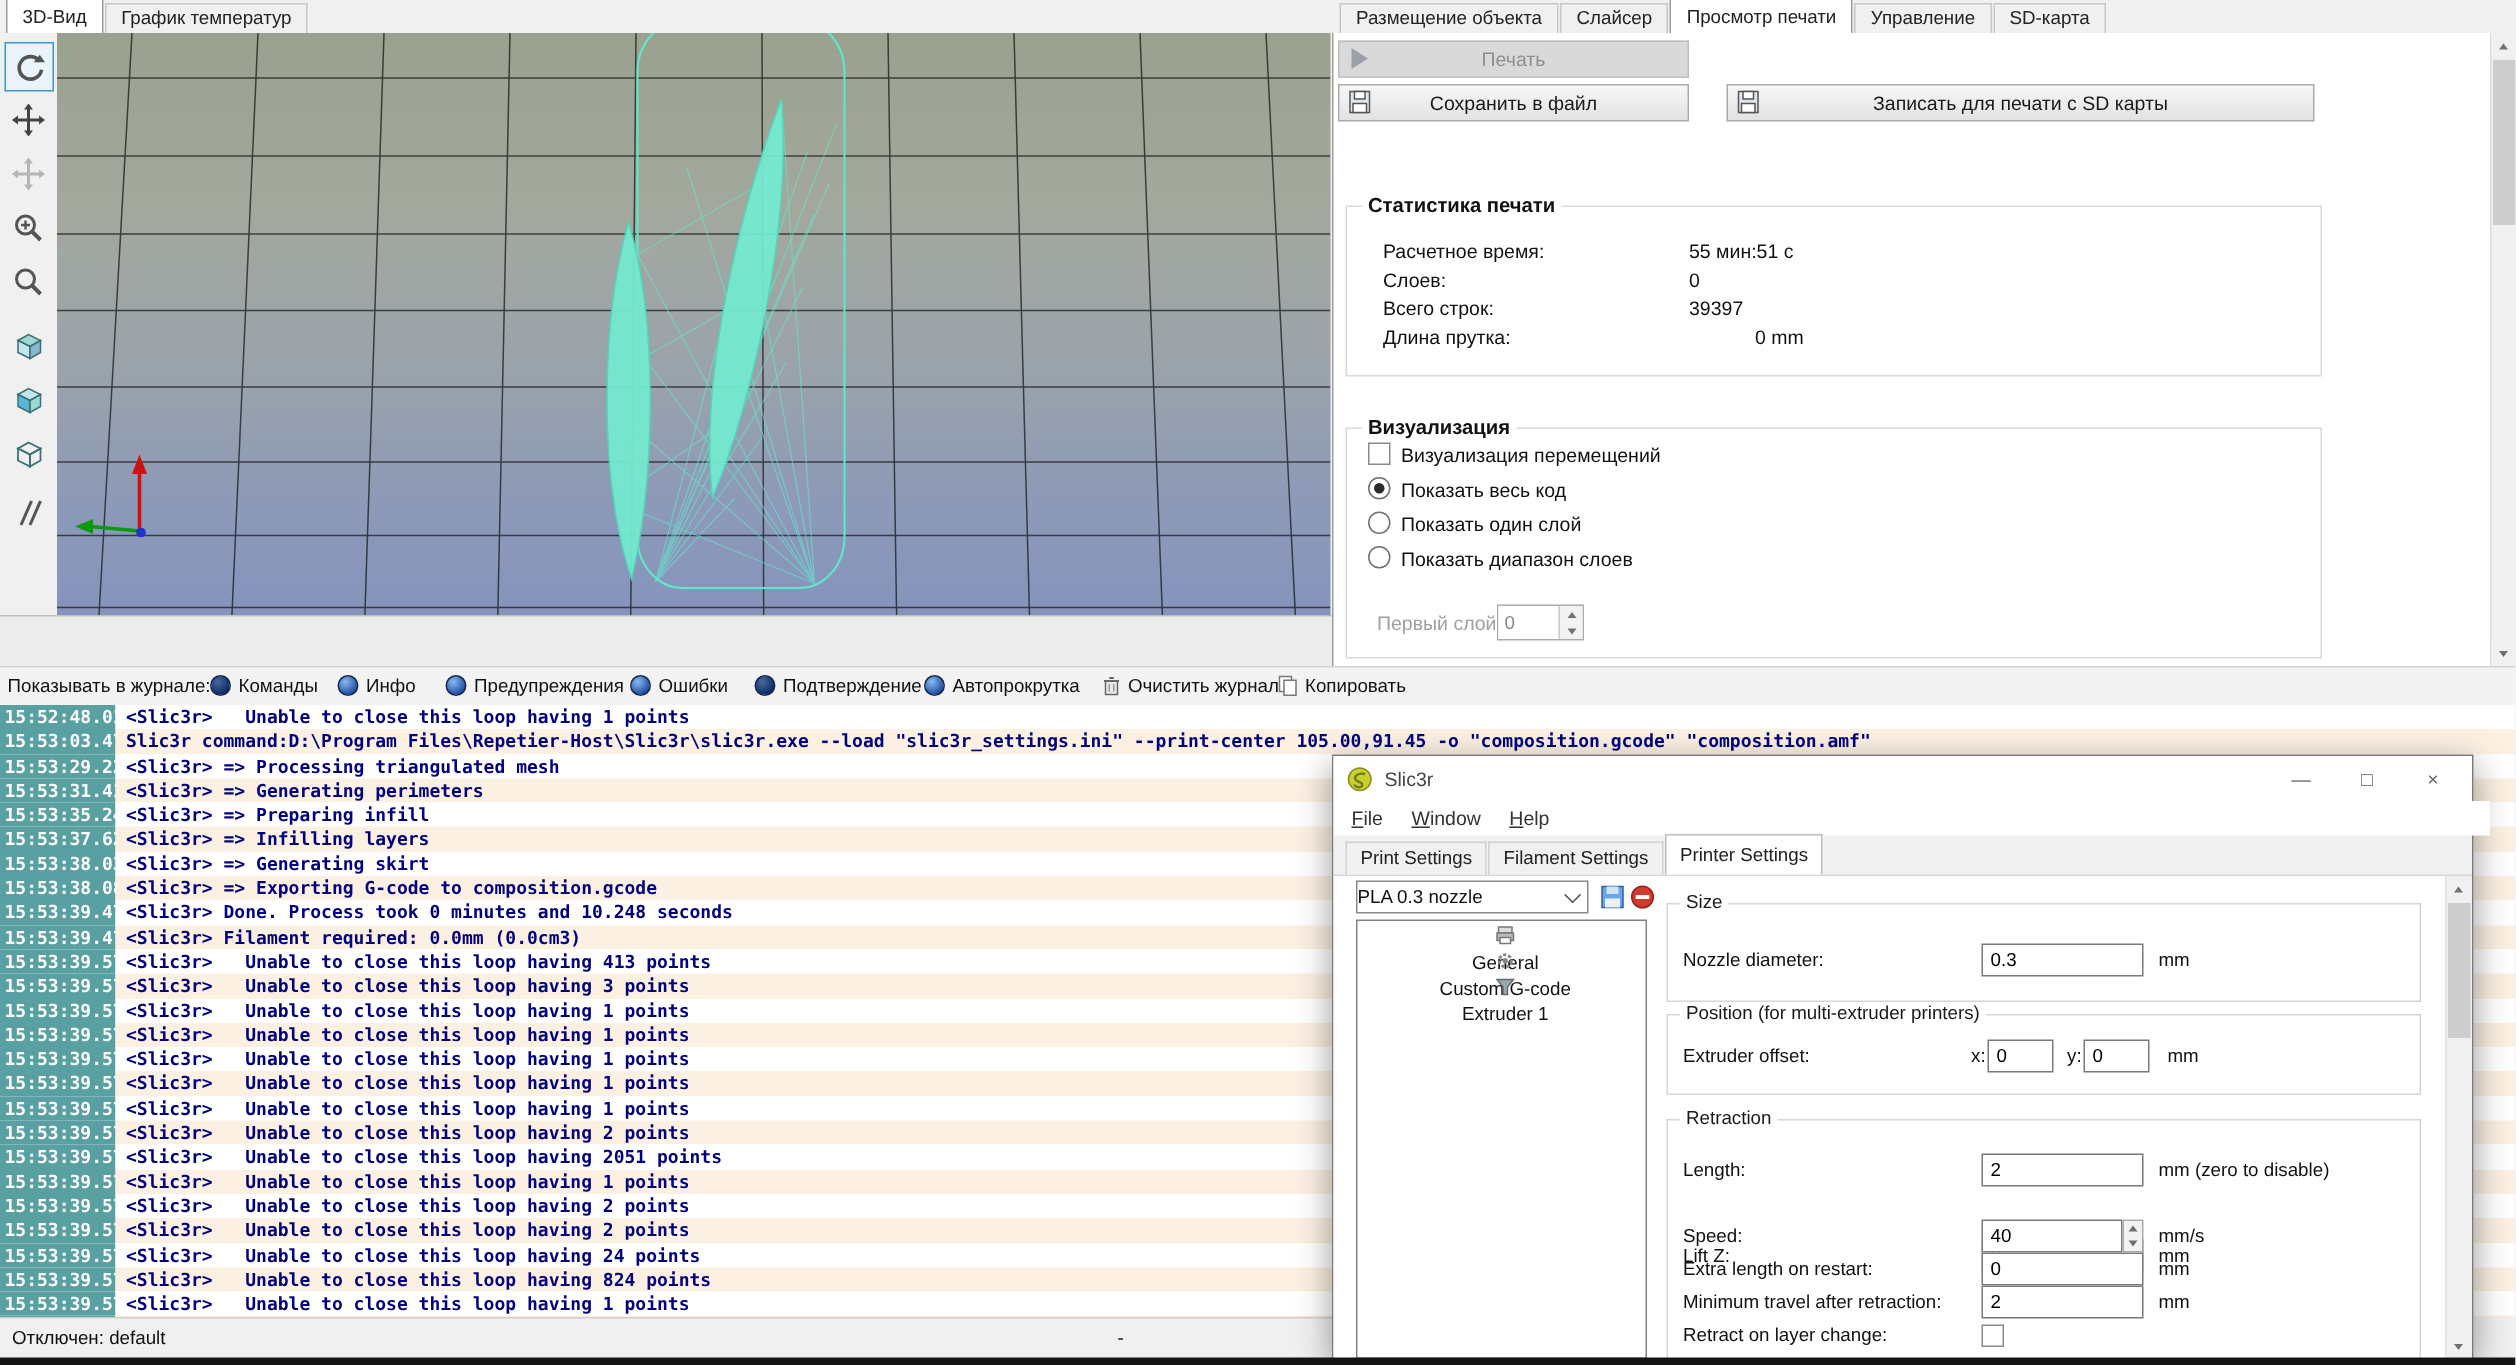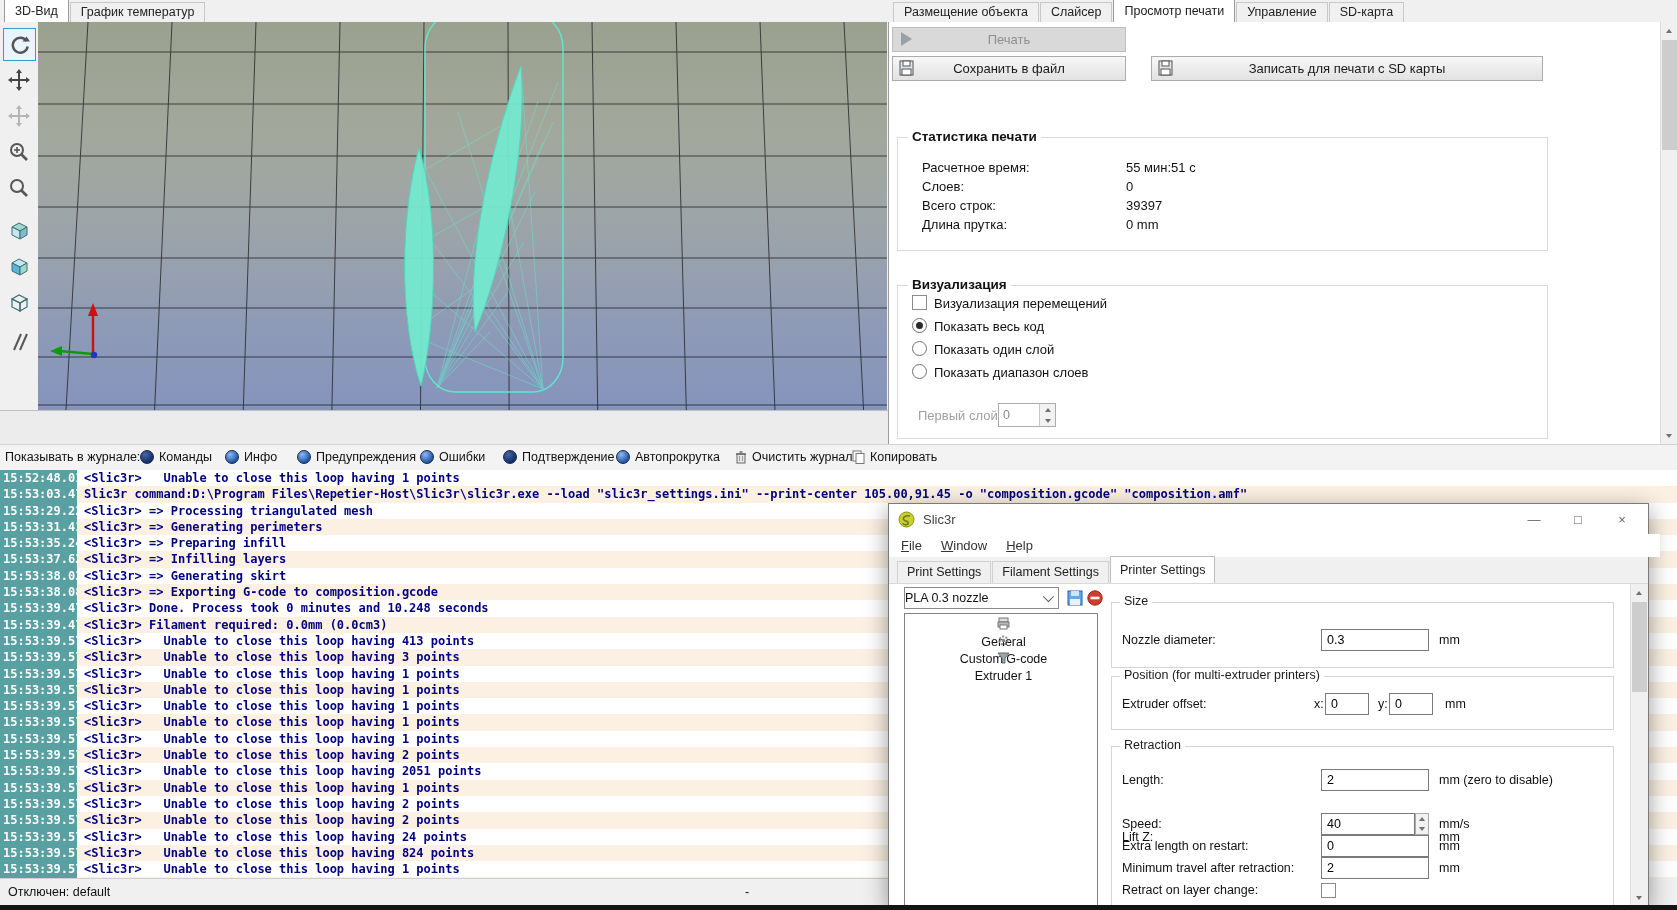--- a/index.html
+++ b/index.html
@@ -290,21 +290,21 @@
   <div class="grp" style="left:8px;top:115px;width:649px;height:112px;">
     <span class="gtitle">Статистика печати</span>
     <div id="stats-rows">
         <div class="srow statlab" style="top: 22px;">Расчетное время:</div>
         <div class="srow statval" style="top: 22px;">55 мин:51 с</div>
         <div class="srow statlab" style="top: 41px;">Слоев:</div>
         <div class="srow statval" style="top: 41px;">0</div>
         <div class="srow statlab" style="top: 60px;">Всего строк:</div>
         <div class="srow statval" style="top: 60px;">39397</div>
         <div class="srow statlab" style="top: 79px;">Длина прутка:</div>
-        <div class="srow statval" style="top: 79px;">0 mm</div>
+        <div class="srow statval" style="top: 79px; margin-left: 44px;">0 mm</div>
       </div>
   </div>
 
   <div class="grp" style="left:8px;top:263px;width:649px;height:152px;">
     <span class="gtitle">Визуализация</span>
     <div class="srow" style="left:14px;top:9px;">
       <span class="ckbox"></span><span>Визуализация перемещений</span>
     </div>
     <div id="viz-radios">
         <div class="srow" style="left: 14px; top: 32px;"><span class="rad on"></span><span>Показать весь код</span></div>

